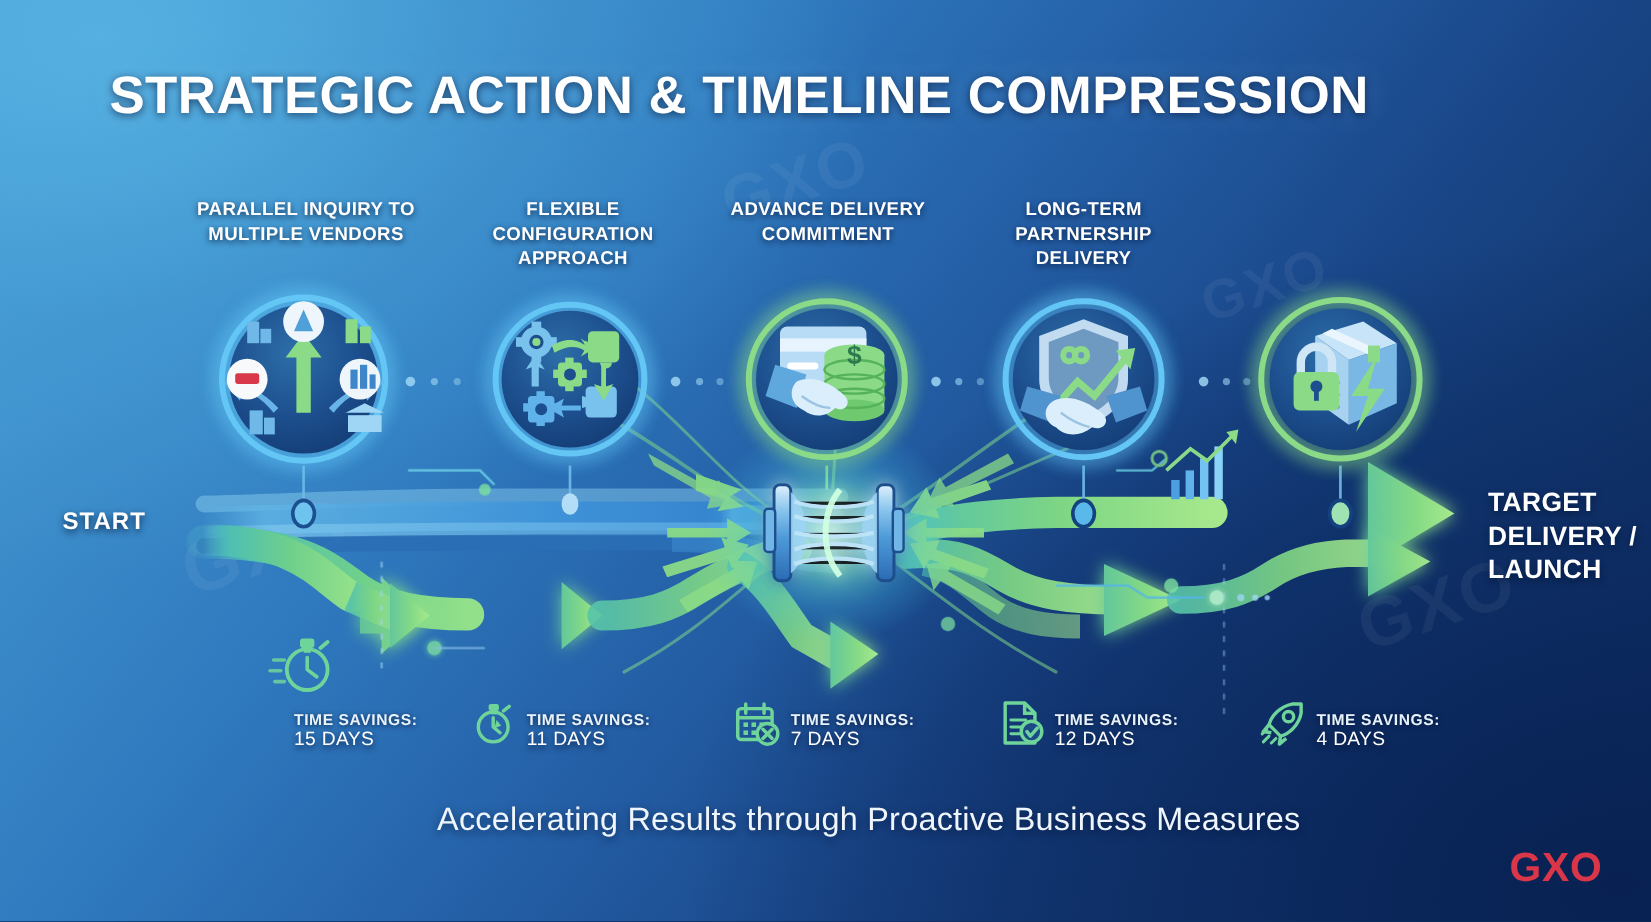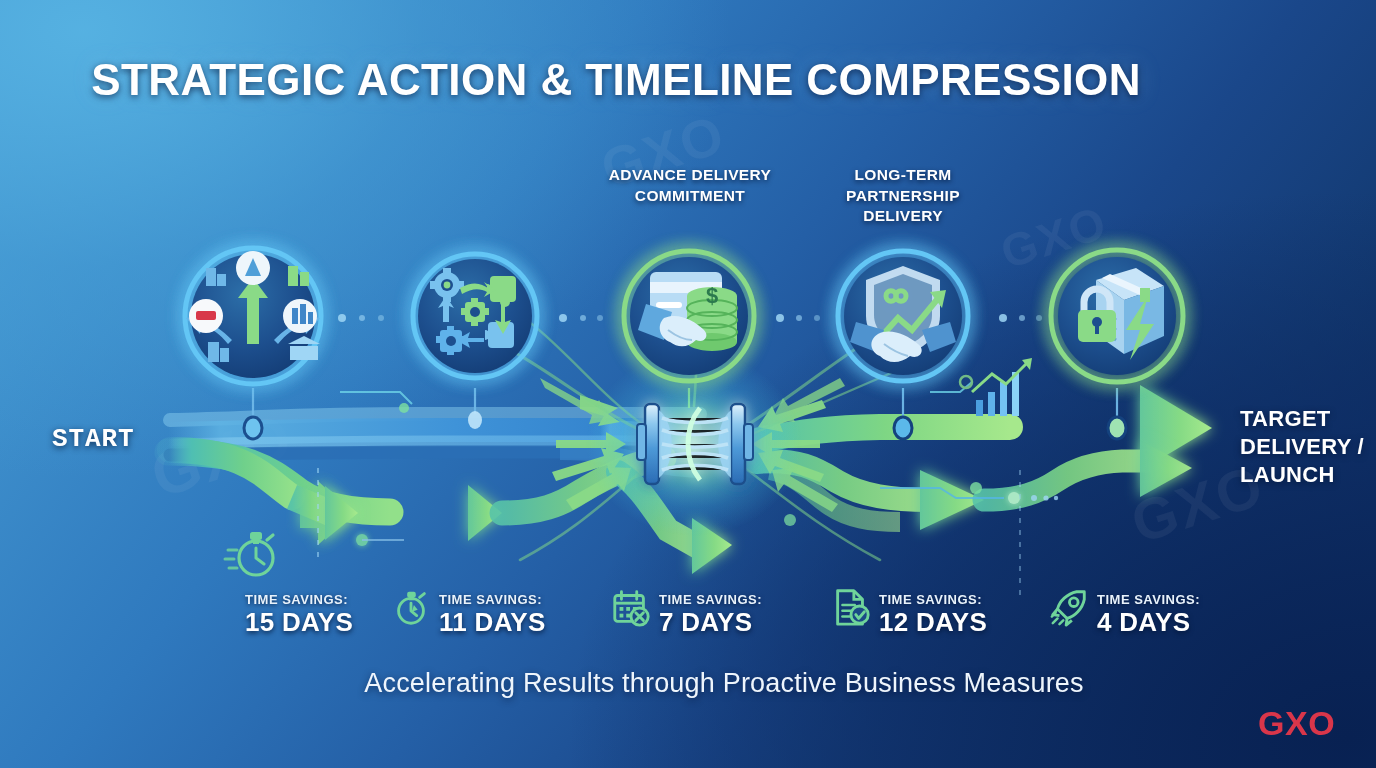--- a/index.html
+++ b/index.html
@@ -14,31 +14,31 @@
   svg.lay{overflow:visible;}
 
   
   .title{position:absolute;left:0;top:55px;width:1232px;text-align:center;
     font-size:44px;font-weight:bold;letter-spacing:.4px;color:#ffffff;
     font-stretch:condensed;
     text-shadow:0 2px 7px rgba(4,22,55,.70),0 0 22px rgba(150,205,245,.30);}
   .node-label{position:absolute;text-align:center;color:#fff;font-size:15.5px;
     font-weight:bold;line-height:1.33;letter-spacing:.35px;
     text-shadow:0 2px 5px rgba(4,22,55,.80);}
-  .start-label{position:absolute;left:52px;top:424px;color:#fff;font-size:26px;
-    font-weight:bold;letter-spacing:.9px;text-shadow:0 2px 6px rgba(4,22,55,.8);font-family:Liberation Mono, monospace;}
+  .start-label{position:absolute;left:52px;top:424px;color:#fff;font-size:20px;
+    font-weight:bold;letter-spacing:.9px;text-shadow:0 2px 6px rgba(4,22,55,.8);}
   .target-label{position:absolute;left:1240px;top:405px;width:128px;color:#fff;
     font-size:22px;font-weight:bold;line-height:1.28;letter-spacing:.3px;
     text-shadow:0 2px 6px rgba(4,22,55,.8);}
   .savings{position:absolute;display:flex;align-items:center;gap:7px;}
   .savings .sv-ic{width:42px;height:42px;flex:0 0 42px;}
   .savings .sv-tx{display:flex;flex-direction:column;line-height:1;margin-top:15px;}
   .sv-cap{font-size:13px;font-weight:bold;color:#e8f2fb;letter-spacing:.5px;
     text-shadow:0 1px 4px rgba(4,22,55,.8);}
-  .sv-val{font-size:26px;font-weight:bold;color:#ffffff;letter-spacing:.3px;
+  .sv-val{font-size:16px;font-weight:normal;color:#ffffff;letter-spacing:.3px;
     margin-top:3px;text-shadow:0 2px 5px rgba(4,22,55,.85);}
   .subtitle{position:absolute;left:0;top:668px;width:1376px;text-align:center;
     color:#eef5fc;font-size:27px;letter-spacing:.2px;
     text-shadow:0 2px 7px rgba(4,22,55,.65);padding-left:36px;}
   .brand{position:absolute;left:1258px;top:704px;color:#d9364a;font-size:34px;
     font-weight:bold;letter-spacing:.6px;}
   .wm{position:absolute;color:rgba(255,255,255,.055);font-size:54px;font-weight:bold;
     letter-spacing:2px;transform:rotate(-18deg);pointer-events:none;}
 </style>
 </head>
@@ -264,20 +264,22 @@
         <path d="M662,444 C678,448 712,448 728,444"></path>
         <path d="M662,458 C678,452 712,452 728,458"></path>
         <path d="M662,470 C678,464 712,464 728,470"></path>
       </g>
       <path d="M700,408 C684,428 684,460 700,480" stroke="#cfffe2" stroke-width="5" fill="none" opacity=".95"></path>
     </g>
   </svg>
 
   <div class="title">STRATEGIC ACTION &amp; TIMELINE COMPRESSION</div>
 
+  <div class="node-label" style="left:155px;top:165px;width:200px;">PARALLEL INQUIRY TO MULTIPLE VENDORS</div>
+  <div class="node-label" style="left:395px;top:165px;width:165px;">FLEXIBLE CONFIGURATION APPROACH</div>
   <div class="node-label" style="left:600px;top:165px;width:180px;">ADVANCE DELIVERY COMMITMENT</div>
   <div class="node-label" style="left:818px;top:165px;width:170px;">LONG-TERM PARTNERSHIP DELIVERY</div>
 
   <svg class="lay" viewBox="0 0 1376 768">
     <defs>
       <radialGradient id="circFill" cx="42%" cy="32%" r="78%">
         <stop offset="0" stop-color="#2c6ea8"></stop>
           <stop offset=".55" stop-color="#1d4f8e"></stop>
         <stop offset="1" stop-color="#123a72"></stop>
       </radialGradient>

